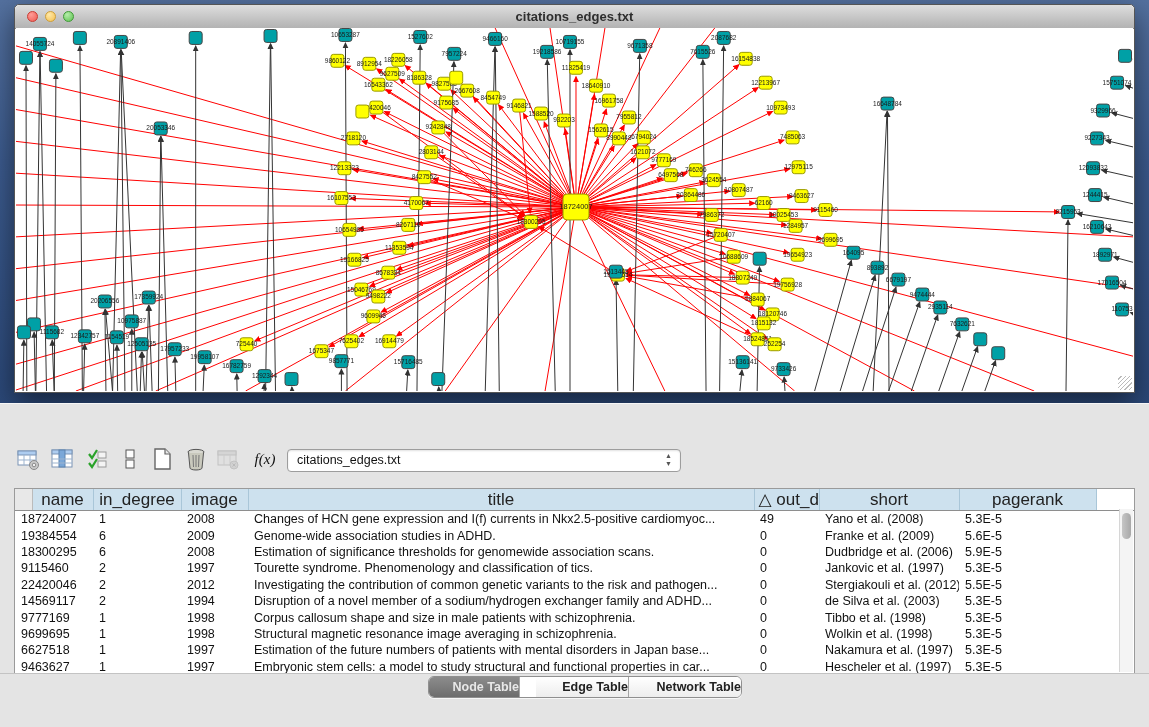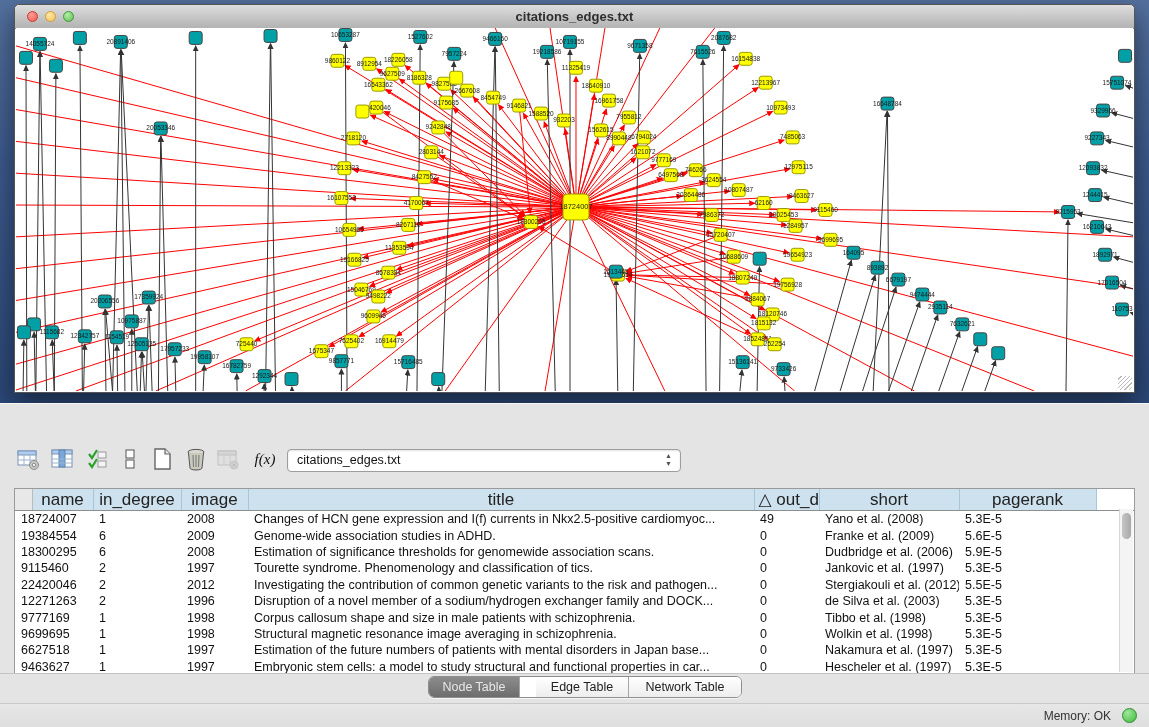--- a/index.html
+++ b/index.html
@@ -56,22 +56,22 @@
   td.c-out{padding-left:5px;} td.c-short{padding-left:12px;margin-top:32px;} td.c-pr{padding-left:8px;}
   .vscroll{position:absolute;right:1px;top:20px;bottom:1px;width:13px;background:#f4f4f4;
            border-left:1px solid #d6d6d6;}
   .vthumb{position:absolute;left:2px;top:4px;width:9px;height:26px;border-radius:5px;
           background:linear-gradient(90deg,#c6c6c6,#a8a8a8);}
   
   .tab-divider{position:absolute;left:0;right:0;top:269px;border-top:1px solid #c3c3c3;}
   .tabbar{position:absolute;left:428px;top:272px;height:20px;display:flex;
           border:1px solid #8f8f8f;border-radius:6px;overflow:hidden;
           background:#fff;box-shadow:0 1px 0 rgba(255,255,255,.7);}
-  .tabseg{font-size:12.5px;color:#222;text-align:center;line-height:20px;
-          background:linear-gradient(180deg,#ffffff,#ededed);border-right:1px solid #a5a5a5;}
+  .tabseg{font-size:12.5px;color:#222;text-align:right;line-height:20px;
+          background:linear-gradient(180deg,#ffffff,#ededed);border-right:1px solid #a5a5a5;font-weight:bold;}
   .tabseg:last-child{border-right:0;}
   .tabseg.sel{background:linear-gradient(180deg,#8c8c8c,#6d6d6d);color:#e8e8e8;}
   
   .statusbar{position:absolute;left:0;right:0;bottom:0;height:24px;border-top:1px solid #c9c9c9;
              background:linear-gradient(180deg,#e6e6e6,#dedede);}
   .mem{position:absolute;right:38px;top:5px;font-size:12px;color:#333;}
   .memdot{position:absolute;right:12px;top:4px;width:15px;height:15px;border-radius:50%;
           background:radial-gradient(circle at 35% 30%,#9fe79a,#3fbb3f);border:1px solid #2e8f2e;box-sizing:border-box;}
 </style>
 </head>
@@ -679,24 +679,24 @@
             <td colspan="2" class="c-name">22420046</td>
             <td class="c-in">2</td>
             <td class="c-year">2012</td>
             <td class="c-title">Investigating the contribution of common genetic variants to the risk and pathogen...</td>
             <td class="c-out">0</td>
             <td class="c-short">Stergiakouli et al. (2012)</td>
             <td class="c-pr">5.5E-5</td>
             <td></td>
           </tr>
           <tr>
-            <td colspan="2" class="c-name">12271263</td>
+            <td colspan="2" class="c-name">14569117</td>
             <td class="c-in">2</td>
-            <td class="c-year">1996</td>
-            <td class="c-title">Disruption of a novel member of a sodium/hydrogen exchanger family and DOCK...</td>
+            <td class="c-year">1994</td>
+            <td class="c-title">Disruption of a novel member of a sodium/hydrogen exchanger family and ADHD...</td>
             <td class="c-out">0</td>
             <td class="c-short">de Silva et al. (2003)</td>
             <td class="c-pr">5.3E-5</td>
             <td></td>
           </tr>
           <tr>
             <td colspan="2" class="c-name">9777169</td>
             <td class="c-in">1</td>
             <td class="c-year">1998</td>
             <td class="c-title">Corpus callosum shape and size in male patients with schizophrenia.</td>
@@ -742,17 +742,13 @@
     </div>
   </div>
 
   <div class="tab-divider"></div>
   <div class="tabbar" id="tabbar">
       <div class="tabseg sel" style="width: 90px;">Node Table</div>
       <div class="tabseg" style="width: 92px; margin-left: 16px;">Edge Table</div>
       <div class="tabseg" style="width: 112px;">Network Table</div>
     </div>
 
-  <div class="statusbar">
-    <span class="mem">Memory: OK</span>
-    <span class="memdot"></span>
-  </div>
 </div>
 
 </body></html>

